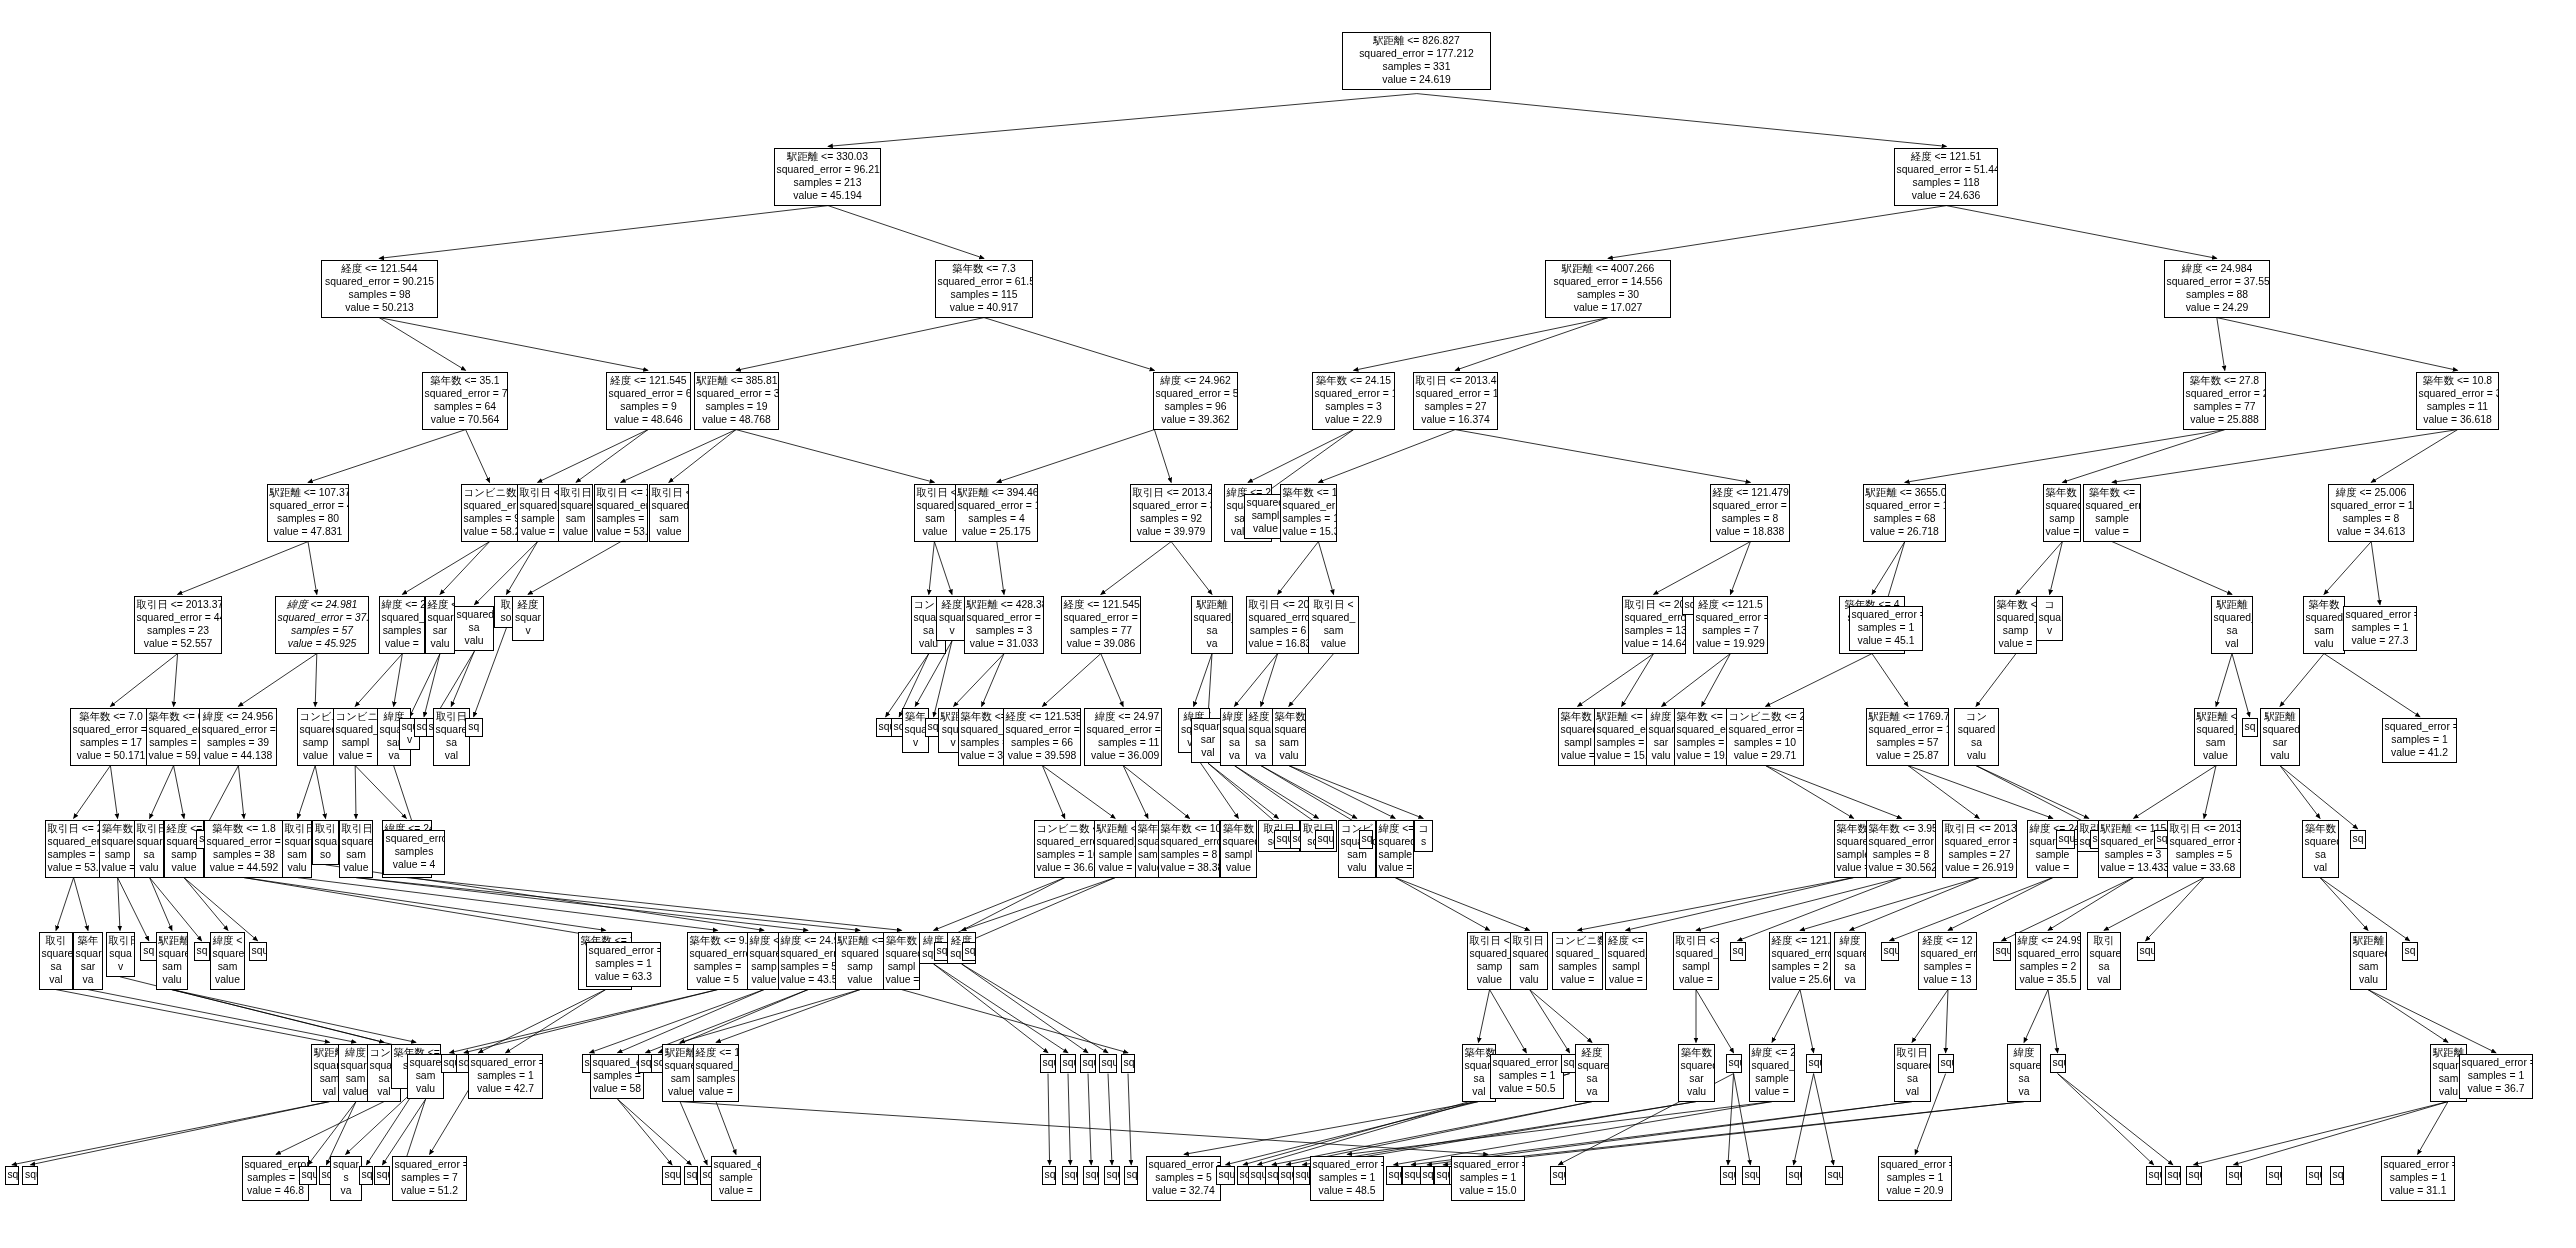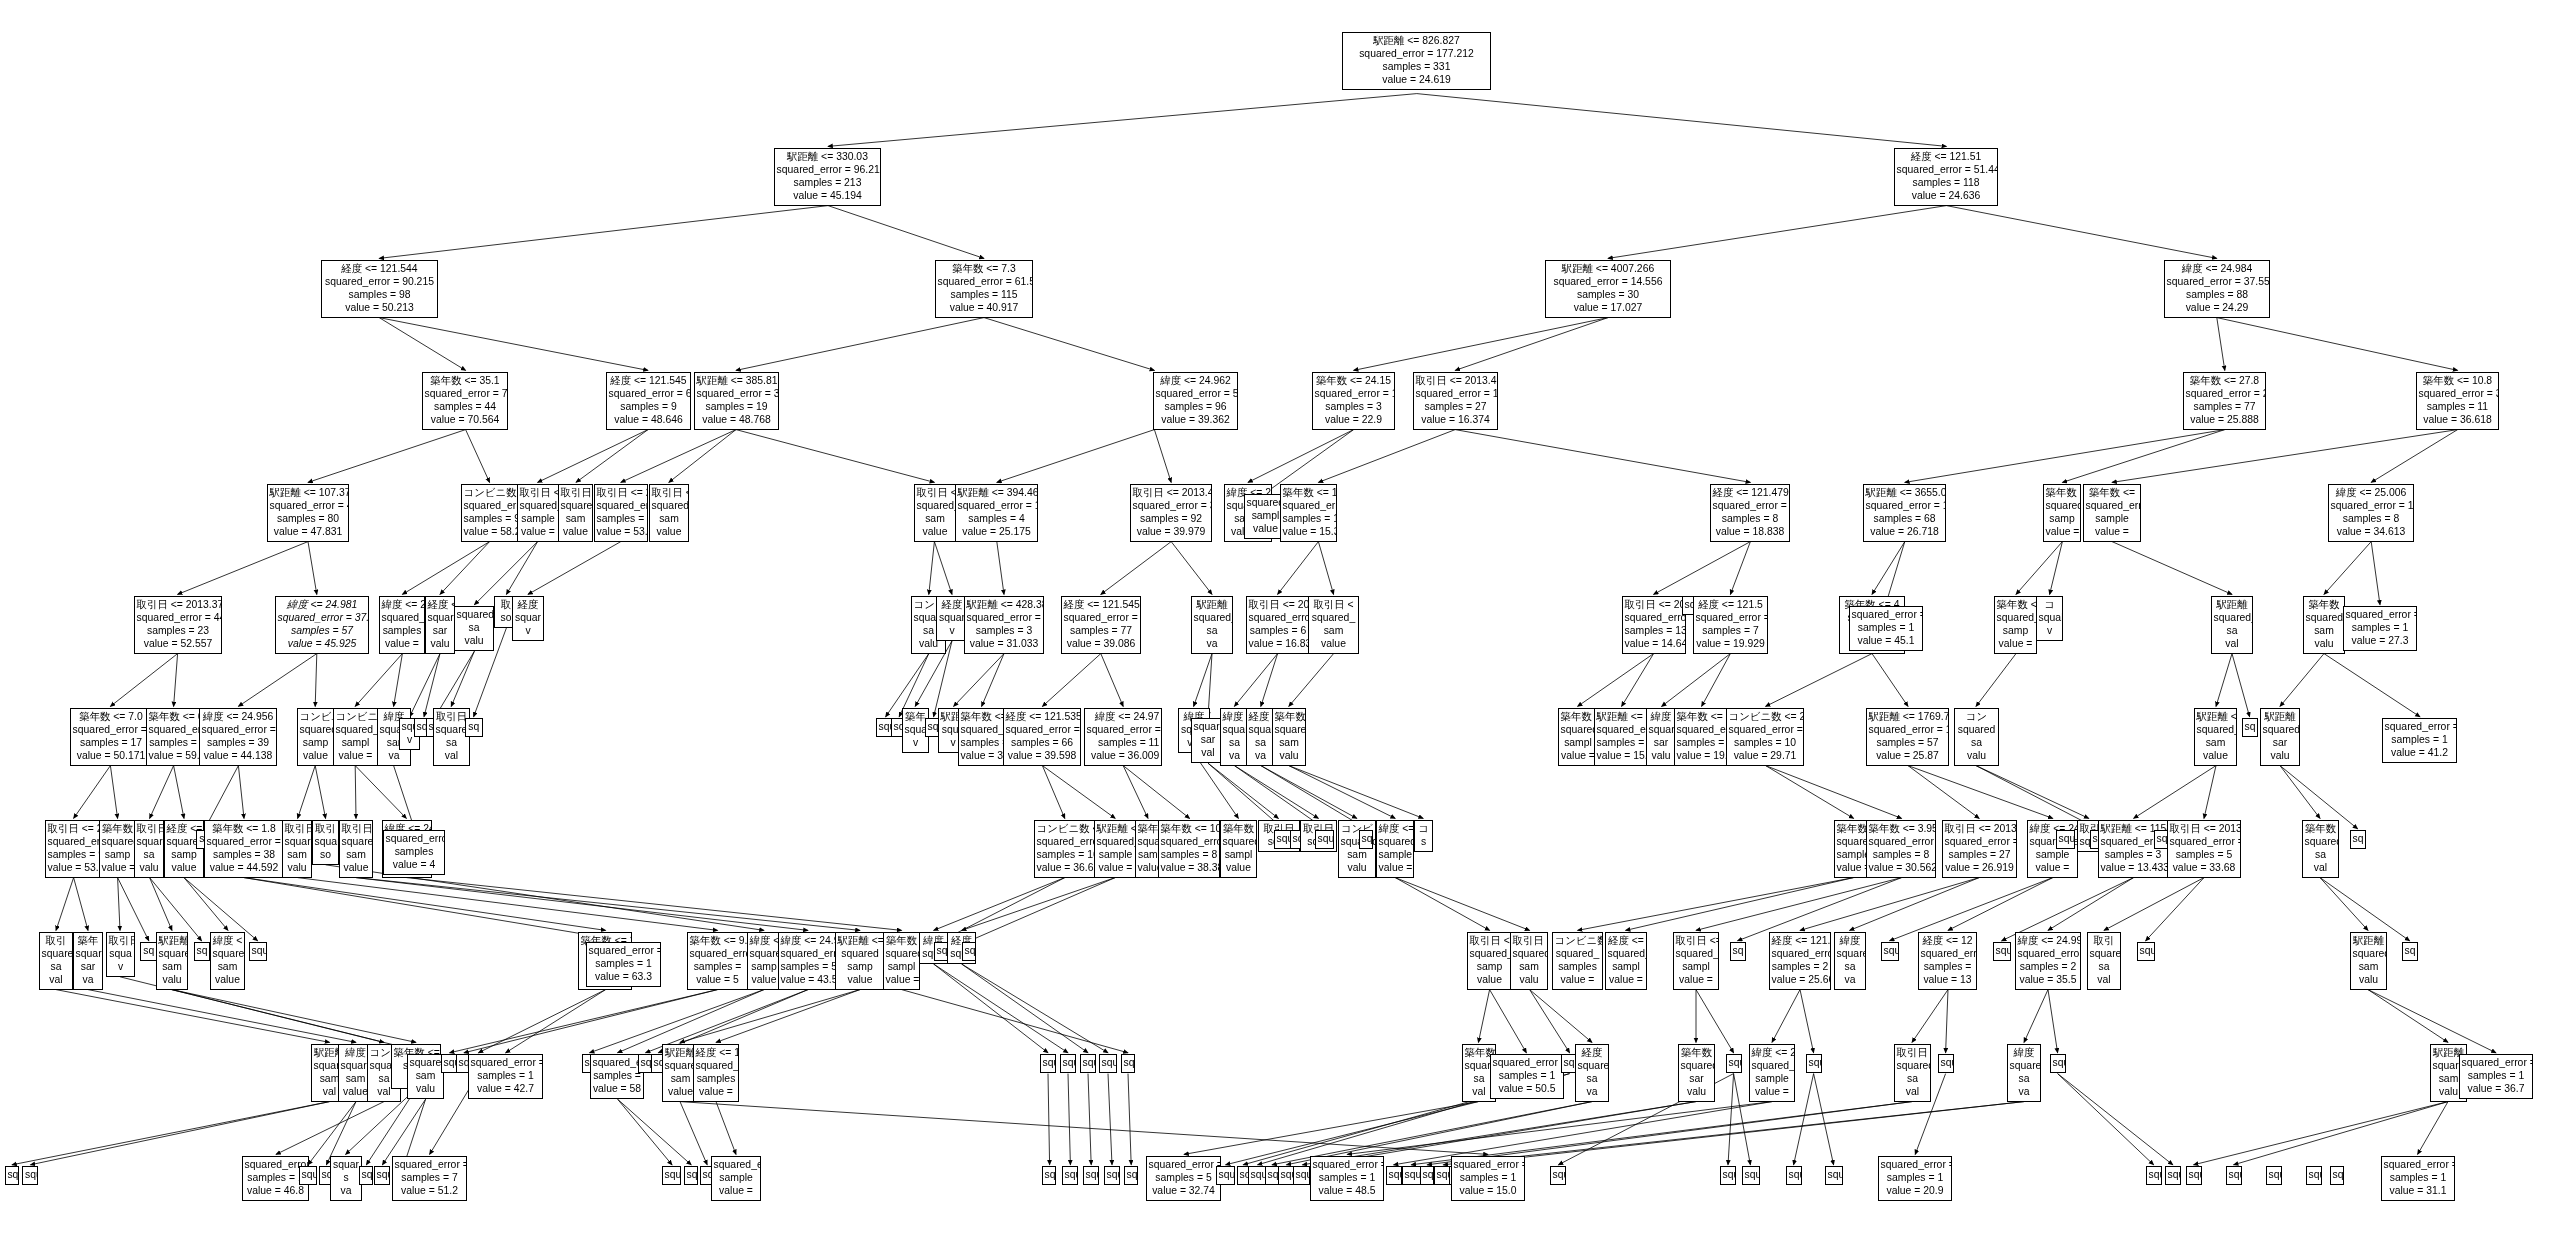--- a/index.html
+++ b/index.html
@@ -298,21 +298,21 @@
     </div>
     <div class="node" style="left: 2164px; top: 260px; width: 106px; height: 58px; border-color: rgb(0, 0, 0);">
       <div class="ln">緯度 &lt;= 24.984</div>
       <div class="ln">squared_error = 37.558</div>
       <div class="ln">samples = 88</div>
       <div class="ln">value = 24.29</div>
     </div>
     <div class="node" style="left: 422px; top: 372px; width: 86px; height: 58px; border-color: rgb(0, 0, 0);">
       <div class="ln">築年数 &lt;= 35.1</div>
       <div class="ln">squared_error = 73.274</div>
-      <div class="ln">samples = 44</div>
+      <div class="ln">samples = 64</div>
       <div class="ln">value = 70.564</div>
     </div>
     <div class="node" style="left: 606px; top: 372px; width: 85px; height: 58px; border-color: rgb(0, 0, 0);">
       <div class="ln">経度 &lt;= 121.545</div>
       <div class="ln">squared_error = 68.524</div>
       <div class="ln">samples = 9</div>
       <div class="ln">value = 48.646</div>
     </div>
     <div class="node" style="left: 694px; top: 372px; width: 85px; height: 58px; border-color: rgb(0, 0, 0);">
       <div class="ln">駅距離 &lt;= 385.817</div>

